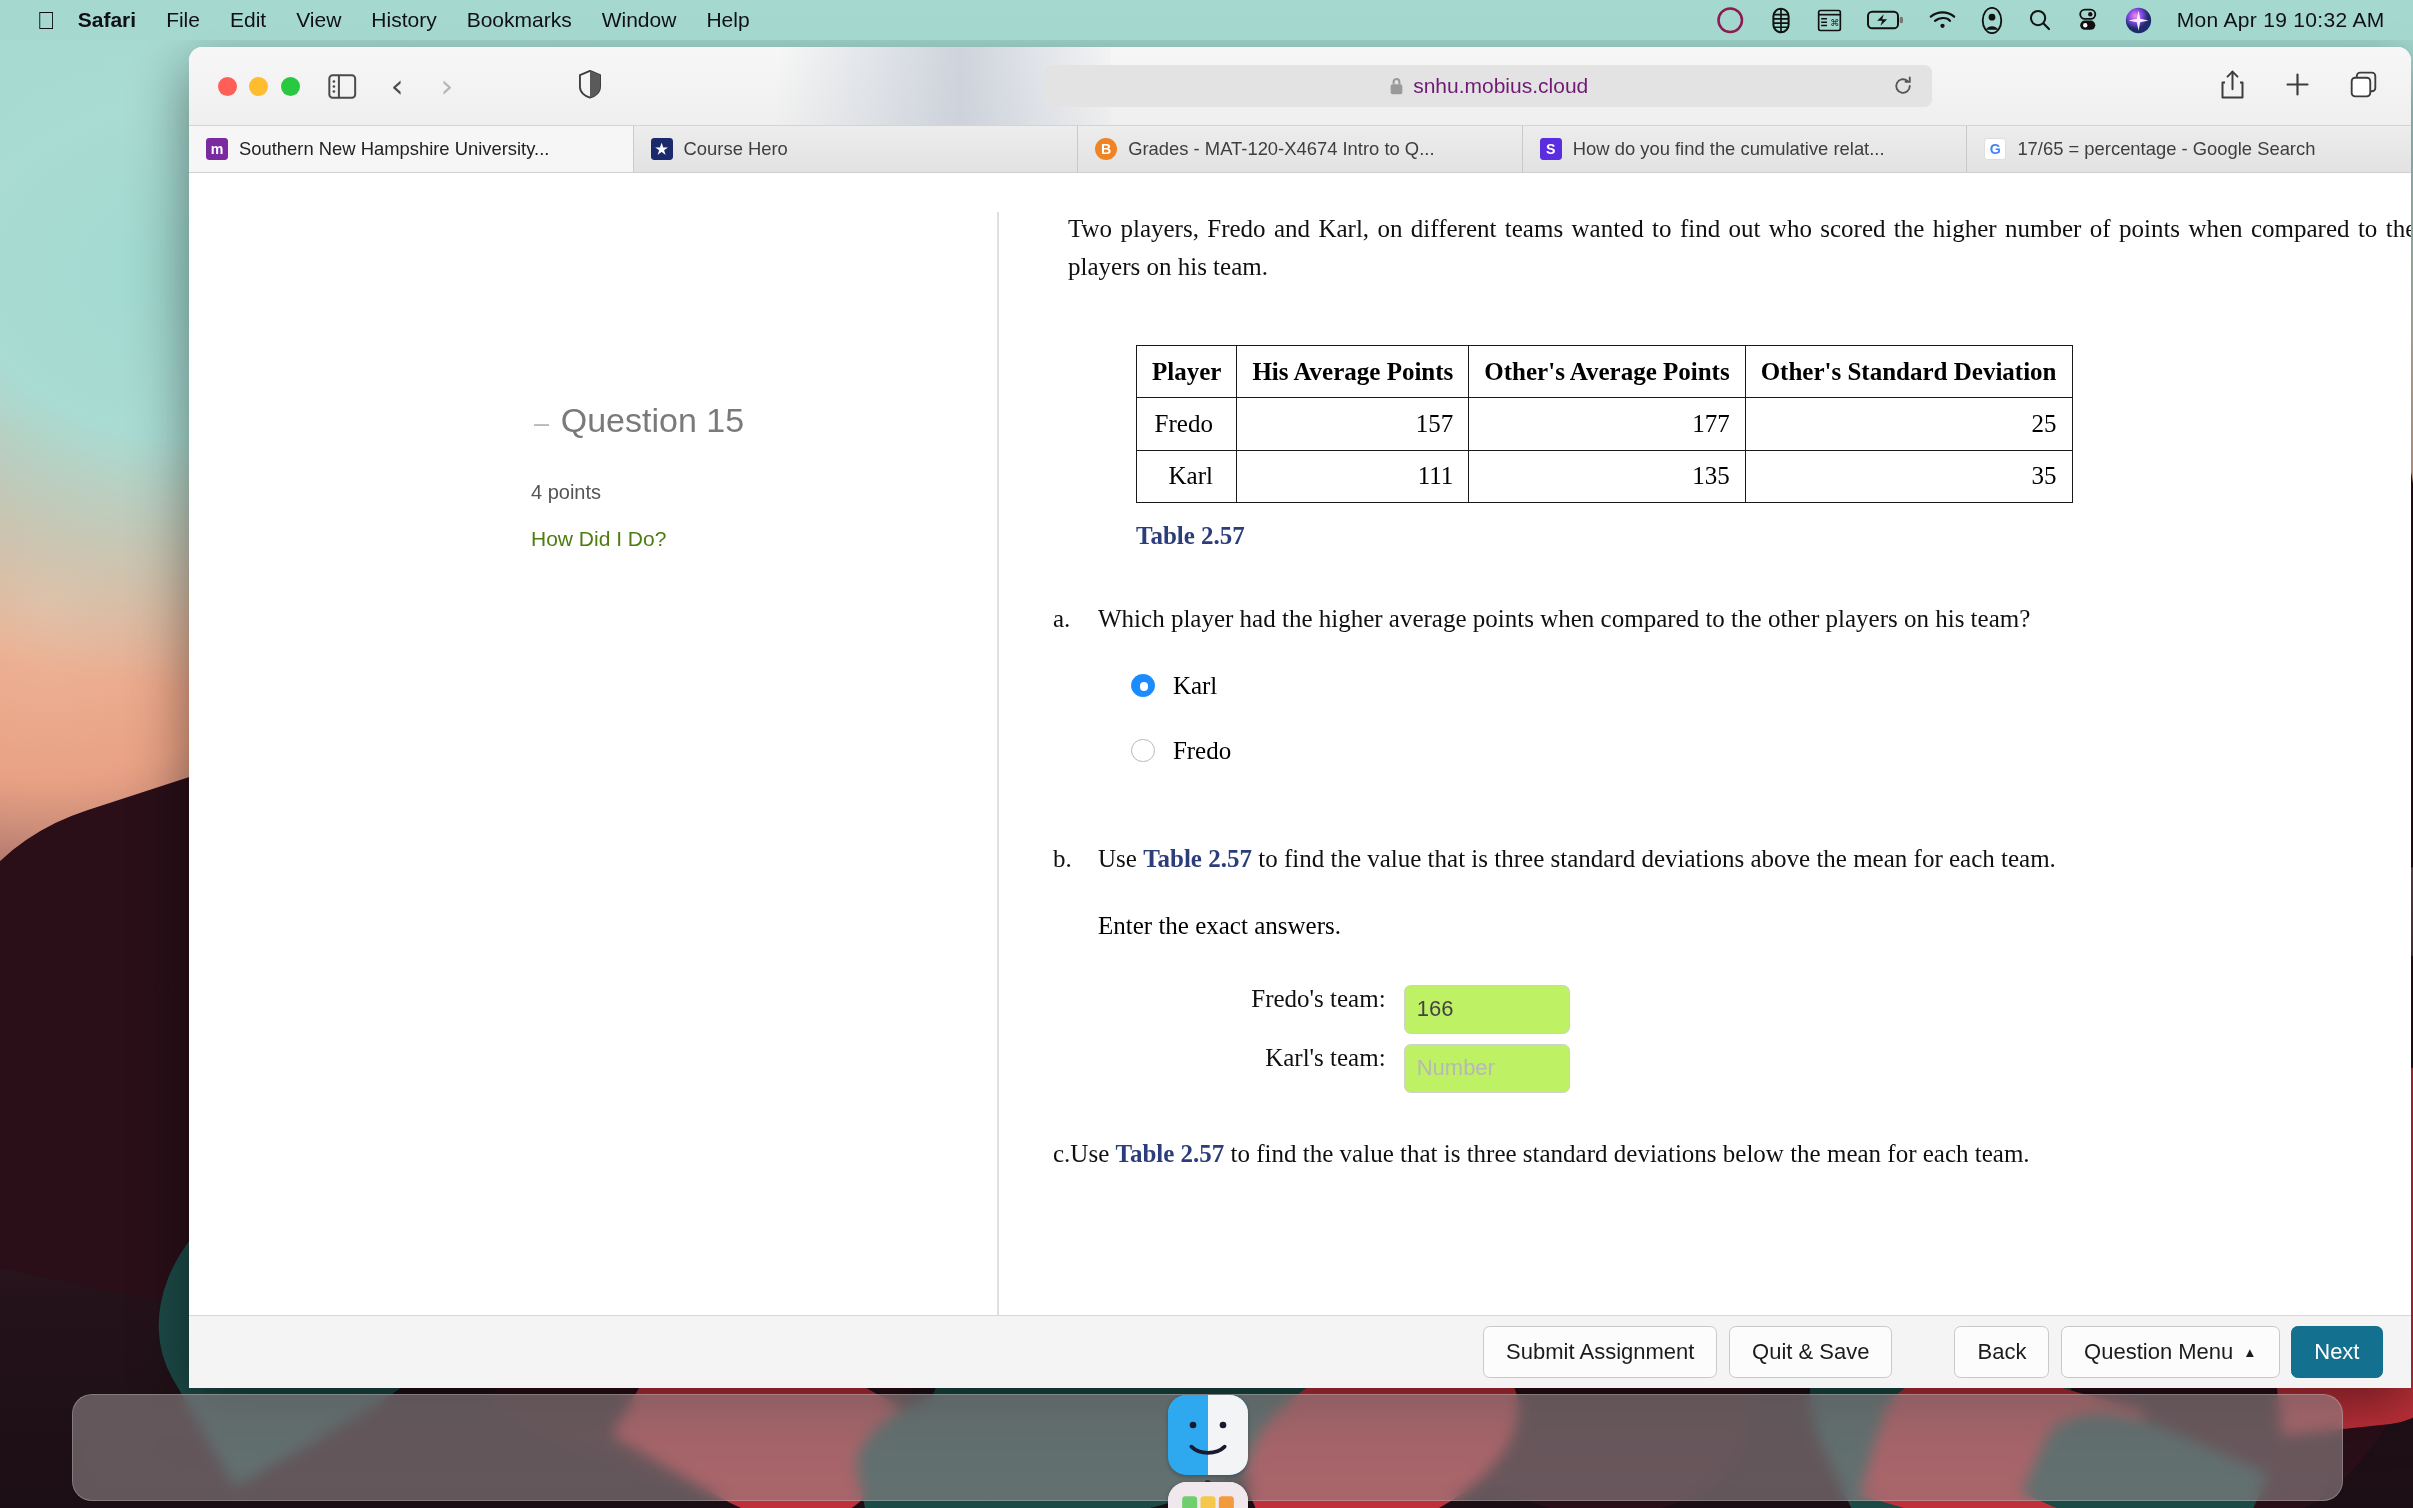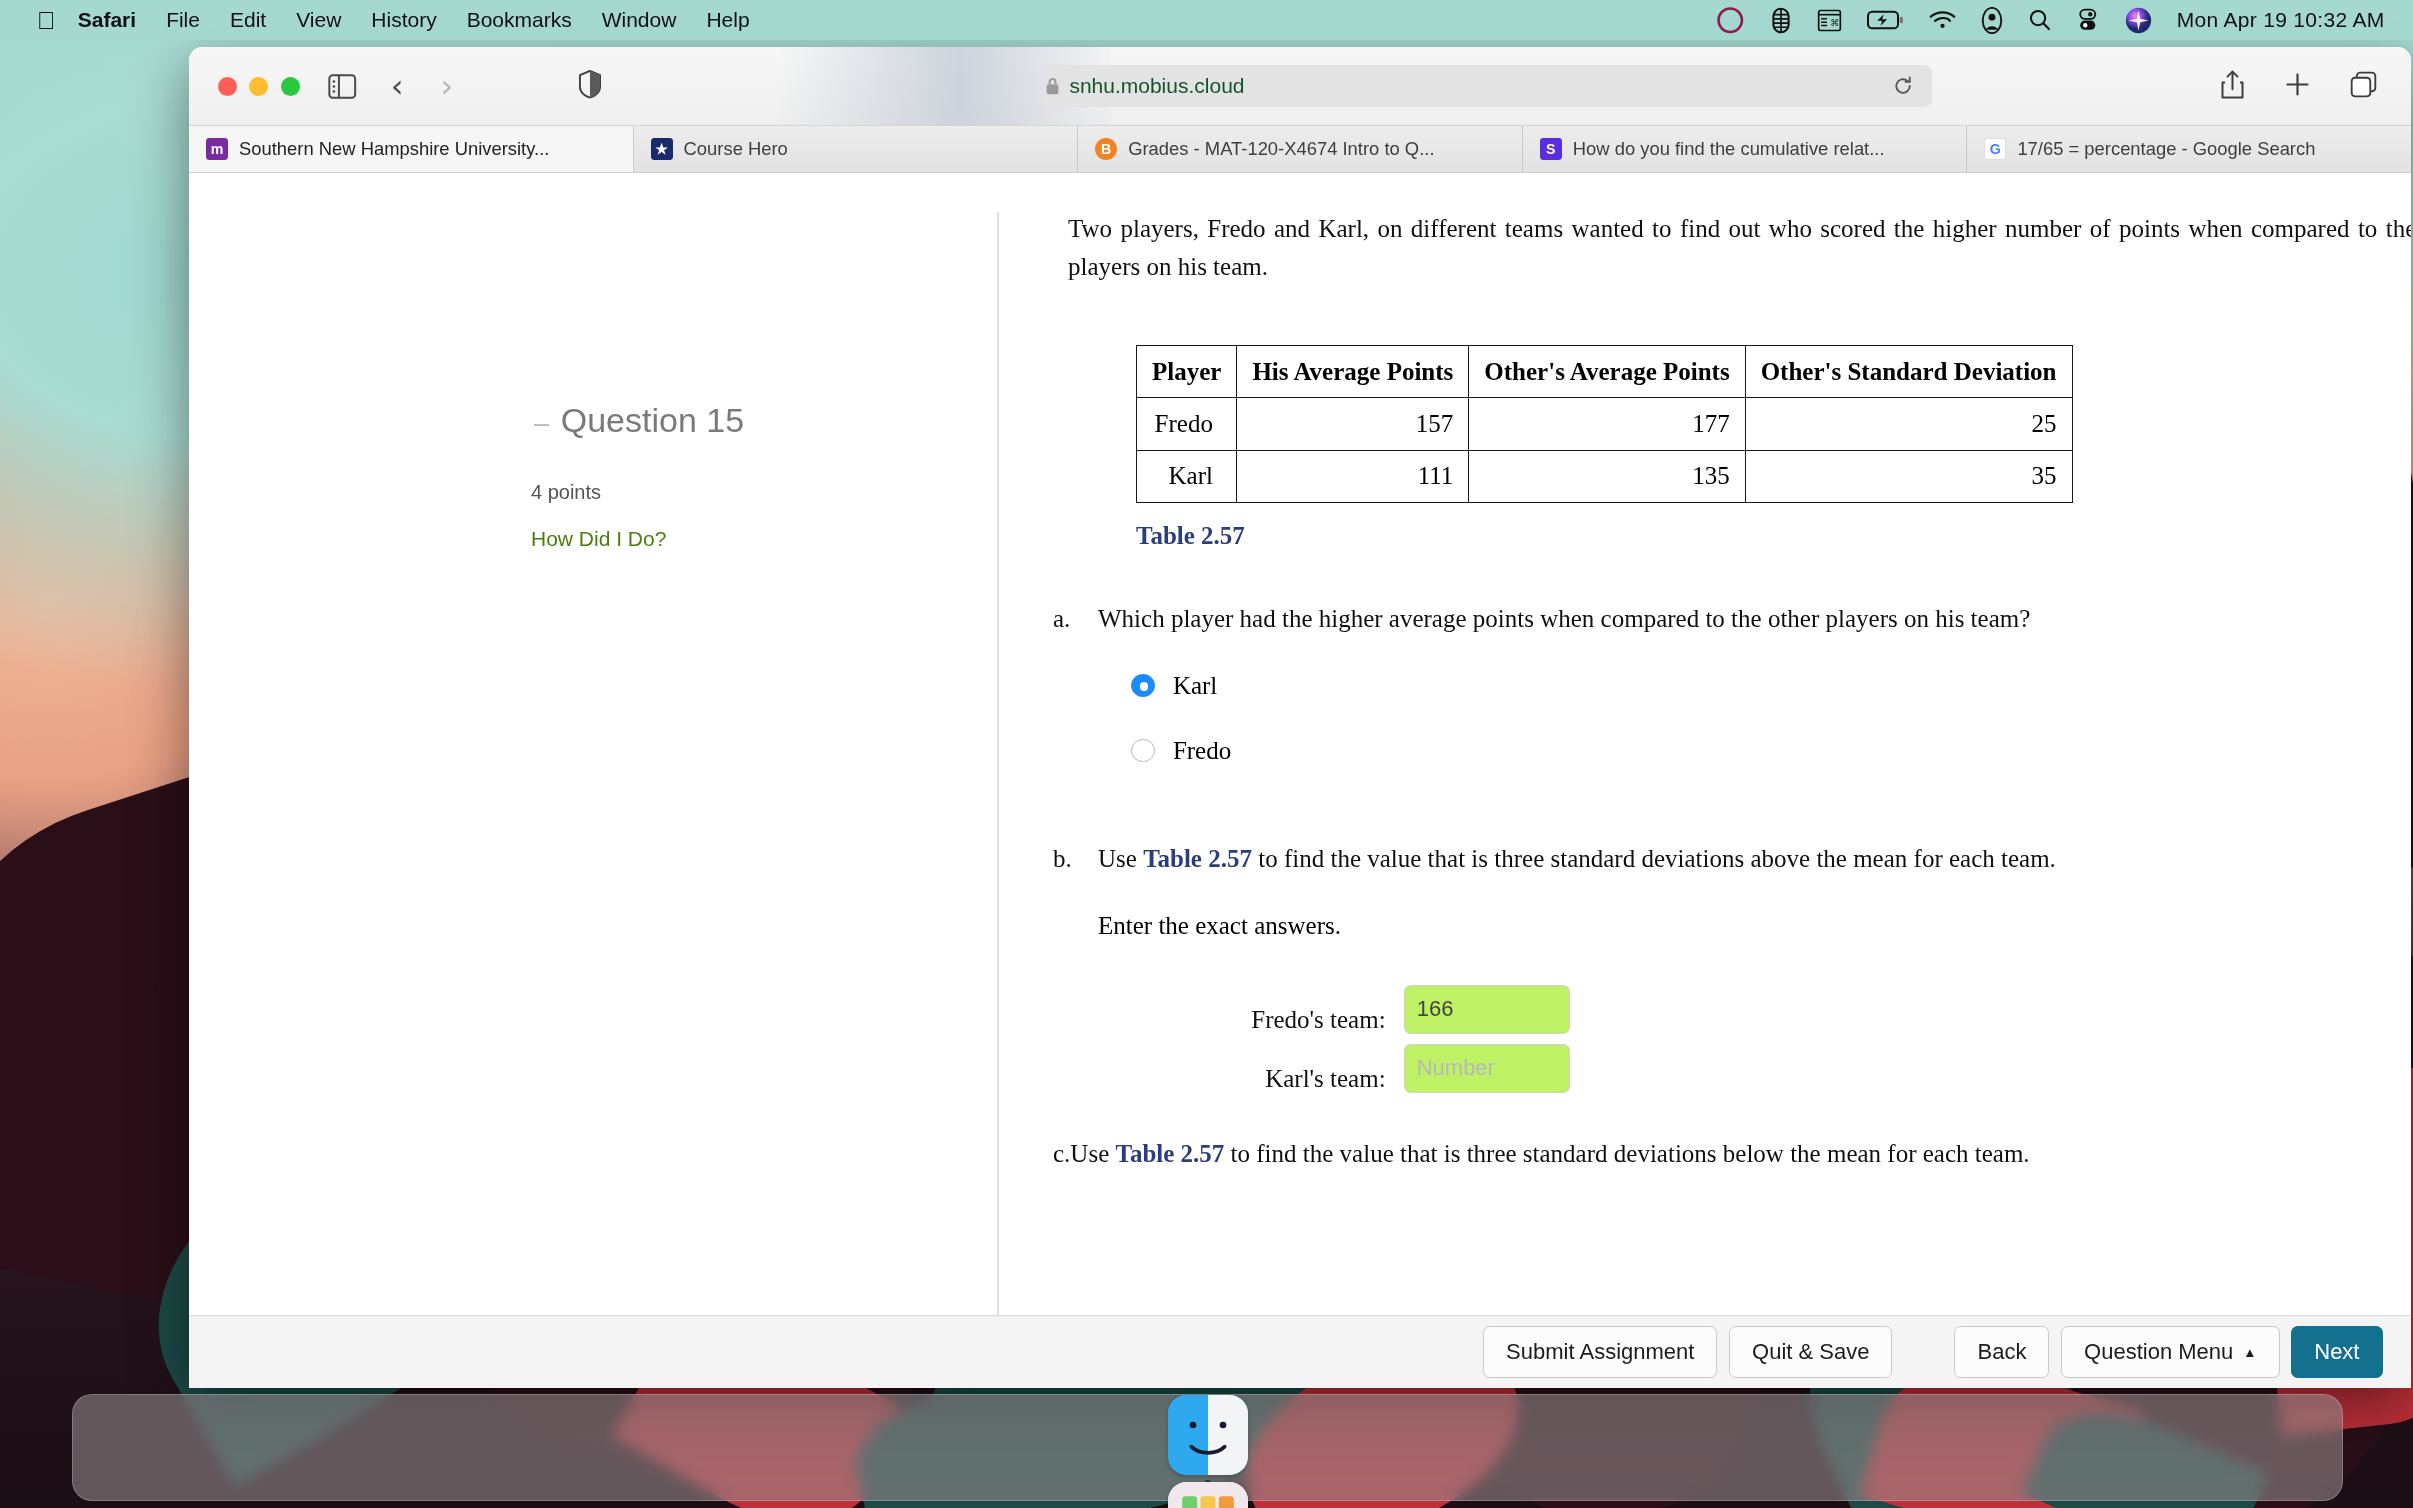--- a/index.html
+++ b/index.html
@@ -84,22 +84,22 @@
   .tl.yellow { background: #febc2e; }
   .tl.green { background: #28c840; }
   .tb-btn { margin-left: 28.5px; z-index:2; display:flex; align-items:center; justify-content:center; }
   #nav-arrows { display:flex; gap: 37px; margin-left: 34px; z-index:2; }
   .chev { font-size: 32px; color: #4c4c4c; line-height: 1; font-family:"DejaVu Sans",sans-serif; }
   .chev.dim { color: #b6b6b6; }
   #shield-btn { margin-left: 126px; z-index:2; }
   #urlbar {
     position: absolute; left: 855px; top: 18.4px; width: 888px; height: 42px;
     background: #e3e3e3; border-radius: 7.5px;
-    display: flex; align-items: center; justify-content: flex-start;
-    font-size: 21px; color: #14532d; z-index:2;
+    display: flex; align-items: center; justify-content: center;
+    font-size: 21px; color: #701a75; z-index:2;
   }
   #urlbar .lock { margin-right: 8.4px; display:inline-flex; }
   #urlbar .reload { position: absolute; right: 18.4px; top: 10px; }
   #tb-right { position: absolute; right: 34px; display: flex; gap: 40px; align-items: center; z-index:2; }
 
   
   #tabbar { display: flex; height: 47px; background: #e4e4e4; border-bottom: 0.8px solid #cfcfcf; }
   .tab {
     flex: 1 1 0; min-width: 0;
     display: flex; align-items: center; gap: 11px;
@@ -147,21 +147,21 @@
 
   .choices { margin: 39px 0 0 112px; }
   .choice { display:flex; align-items:center; gap:18.4px; margin-bottom: 37px; font-family:"Liberation Serif",serif; font-size:25px; }
   .radio { width:23.5px; height:23.5px; border-radius:50%; border:0.8px solid #b9b9b9; background:#fff; flex:0 0 23.5px; }
   .radio.on { background:#1a8cff; border-color:#1a8cff; position:relative; }
   .radio.on::after { content:""; position:absolute; left:7.5px; top:7.5px; width:8.4px; height:8.4px; border-radius:50%; background:#fff; }
 
   .sub { margin: 39px 0 0 79px; font-family:"Liberation Serif",serif; font-size:25px; }
 
   .fields { margin: 45px 0 0 0; }
-  .frow { display:flex; align-items:flex-end; margin-bottom: 10px; }
+  .frow { display:flex; align-items:flex-start; margin-bottom: 10px; }
   .flabel { width: 385px; text-align:right; padding-right: 18.4px; font-family:"Liberation Serif",serif; font-size:25px; color:#101010; }
   .finput {
     width: 166px; height: 49px; border: 0.8px solid #cfcfcf; border-radius: 6.7px;
     background:#bef264; font-size: 22px; color:#444; padding: 0 11.7px;
     font-family: "Liberation Sans", sans-serif;
   }
   .finput::placeholder { color:#b8b8b8; }
 
   .cuttext { margin: 47px 0 0 34px; font-family:"Liberation Serif",serif; font-size:25px; color:#101010; display:flex; }
 

